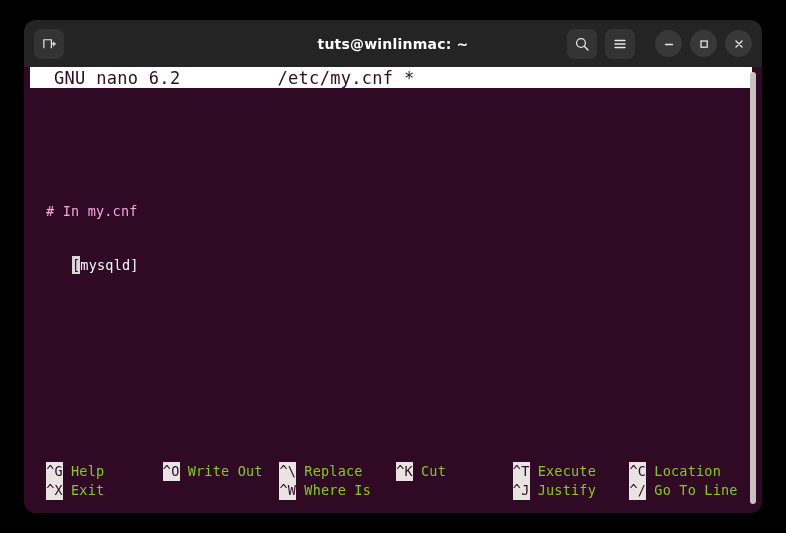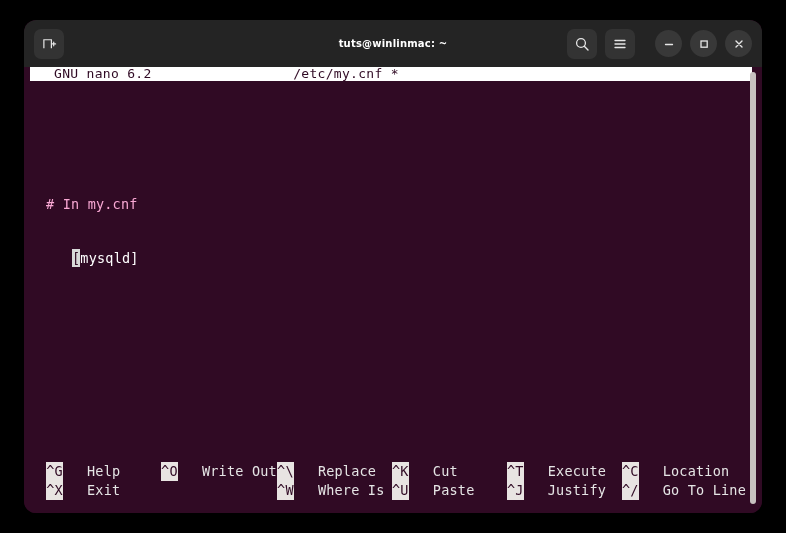--- a/index.html
+++ b/index.html
@@ -46,21 +46,21 @@
 
   .tb-left  { display: flex; align-items: center; gap: 6px; flex: 0 0 auto; }
   .tb-right { display: flex; align-items: center; gap: 8px; flex: 0 0 auto; margin-left: auto; }
 
   #window-title {
     position: absolute;
     left: 0; right: 0;
     text-align: center;
     font-family: "DejaVu Sans", sans-serif;
     font-weight: bold;
-    font-size: 10px;
+    font-size: 14px;
     color: #ffffff;
     pointer-events: none;
     letter-spacing: 0.2px;
   }
 
   .sq-btn {
     width: 30px; height: 30px;
     border-radius: 7px;
     background: #333333;
     display: flex; align-items: center; justify-content: center;
@@ -82,28 +82,28 @@
     position: relative;
     height: 446px;
     background: #300a24;
     font-family: "DejaVu Sans Mono", monospace;
     font-size: 13.5px;
     line-height: 18px;
     color: #ffffff;
   }
 
   #nano-header {
-    height: 14px;
+    height: 21px;
     background: #ffffff;
     color: #300a24;
     display: flex;
     align-items: center;
     position: relative;
     margin: 0 10px 0 6px;
-    font-size: 13px;
+    font-size: 17px;
     letter-spacing: 0.3px;
   }
   #nano-version { padding-left: 24px; }
   #nano-filename {
     position: absolute;
     left: 0; right: 0;
     text-align: center;
     padding-right: 90px;
   }
 
@@ -153,21 +153,21 @@
   .sc-col { flex: 1 1 0; }
   .sc-row { height: 19px; white-space: nowrap; font-size: 13.5px; line-height: 19px; letter-spacing: 0.2px; }
   .key {
     background: #e8e4e2;
     color: #300a24;
     padding: 0 0px;
     display: inline-block;
     min-width: 17px;
     text-align: center;
   }
-  .lbl { color: #e5e5e5; padding-left: 24px; }
+  .lbl { color: #84cc16; padding-left: 8px; }
 </style>
 </head>
 <body>
 
 <div id="screen">
 
   <div id="window">
 
     <div id="titlebar">
 
@@ -246,21 +246,20 @@
           <div class="sc-row"><span class="key">^O</span><span class="lbl">Write Out</span></div>
         </div>
 
         <div class="sc-col">
           <div class="sc-row"><span class="key">^\</span><span class="lbl">Replace</span></div>
           <div class="sc-row"><span class="key">^W</span><span class="lbl">Where Is</span></div>
         </div>
 
         <div class="sc-col">
           <div class="sc-row"><span class="key">^K</span><span class="lbl">Cut</span></div>
-          <div class="sc-row"><span class="key">^U</span><span class="lbl">Paste</span></div>
         </div>
 
         <div class="sc-col">
           <div class="sc-row"><span class="key">^T</span><span class="lbl">Execute</span></div>
           <div class="sc-row"><span class="key">^J</span><span class="lbl">Justify</span></div>
         </div>
 
         <div class="sc-col">
           <div class="sc-row"><span class="key">^C</span><span class="lbl">Location</span></div>
           <div class="sc-row"><span class="key">^/</span><span class="lbl">Go To Line</span></div>

